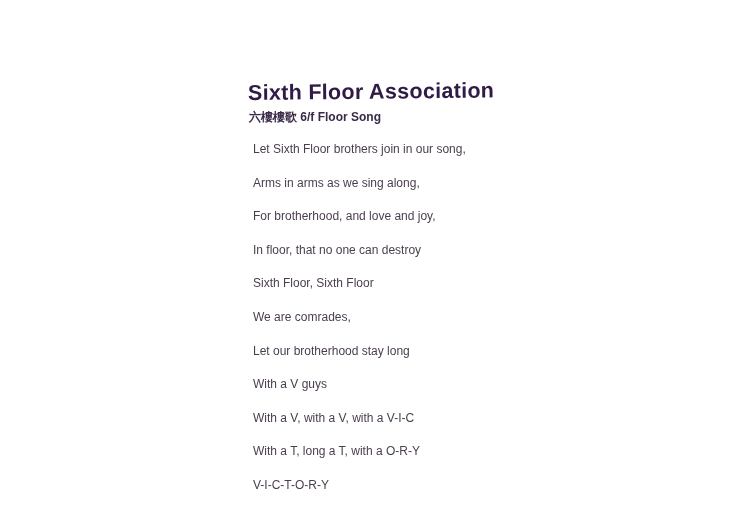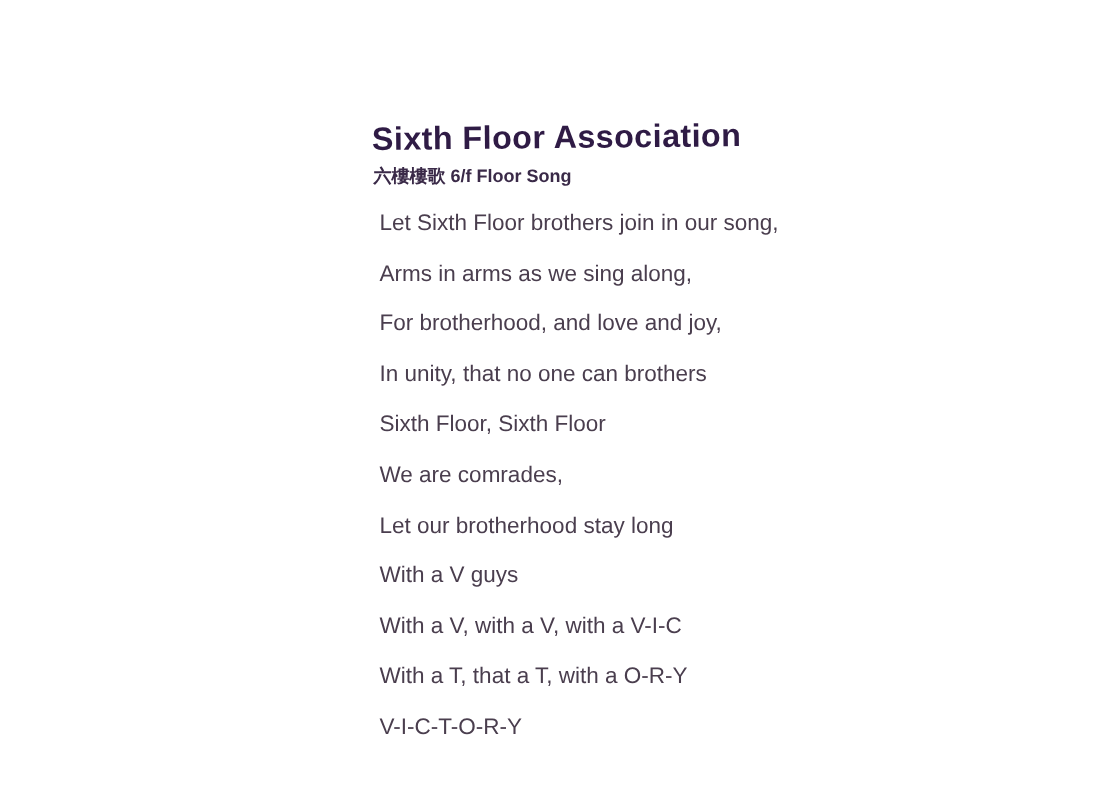--- a/index.html
+++ b/index.html
@@ -43,47 +43,47 @@
     }
     .lyrics {
       margin-top: 13px;
       margin-left: 5px;
     }
     .stanza {
       margin-bottom: 16.5px;
     }
     .line {
       font-family: "Liberation Sans", sans-serif;
-      font-size: 15px;
+      font-size: 12px;
       color: #4a3e4e;
       line-height: 16.6px;
       white-space: nowrap;
       display: block;
       margin-top: 17px;
     }
   </style>
 </head>
 <body>
 
 <div class="page">
   <h1 class="title">Sixth Floor Association</h1>
   <div class="subtitle">六樓樓歌 6/f Floor Song</div>
 
   <div class="lyrics">
     <div class="stanza">
       <span class="line">Let Sixth Floor brothers join in our song,</span>
       <span class="line">Arms in arms as we sing along,</span>
       <span class="line">For brotherhood, and love and joy,</span>
-      <span class="line">In unity, that no one can brothers</span>
+      <span class="line">In floor, that no one can destroy</span>
     </div>
     <div class="stanza">
       <span class="line">Sixth Floor, Sixth Floor</span>
       <span class="line">We are comrades,</span>
       <span class="line">Let our brotherhood stay long</span>
     </div>
     <div class="stanza">
       <span class="line">With a V guys</span>
       <span class="line">With a V, with a V, with a V-I-C</span>
-      <span class="line">With a T, that a T, with a O-R-Y</span>
+      <span class="line">With a T, long a T, with a O-R-Y</span>
       <span class="line">V-I-C-T-O-R-Y</span>
     </div>
   </div>
 </div>
 
 </body></html>

